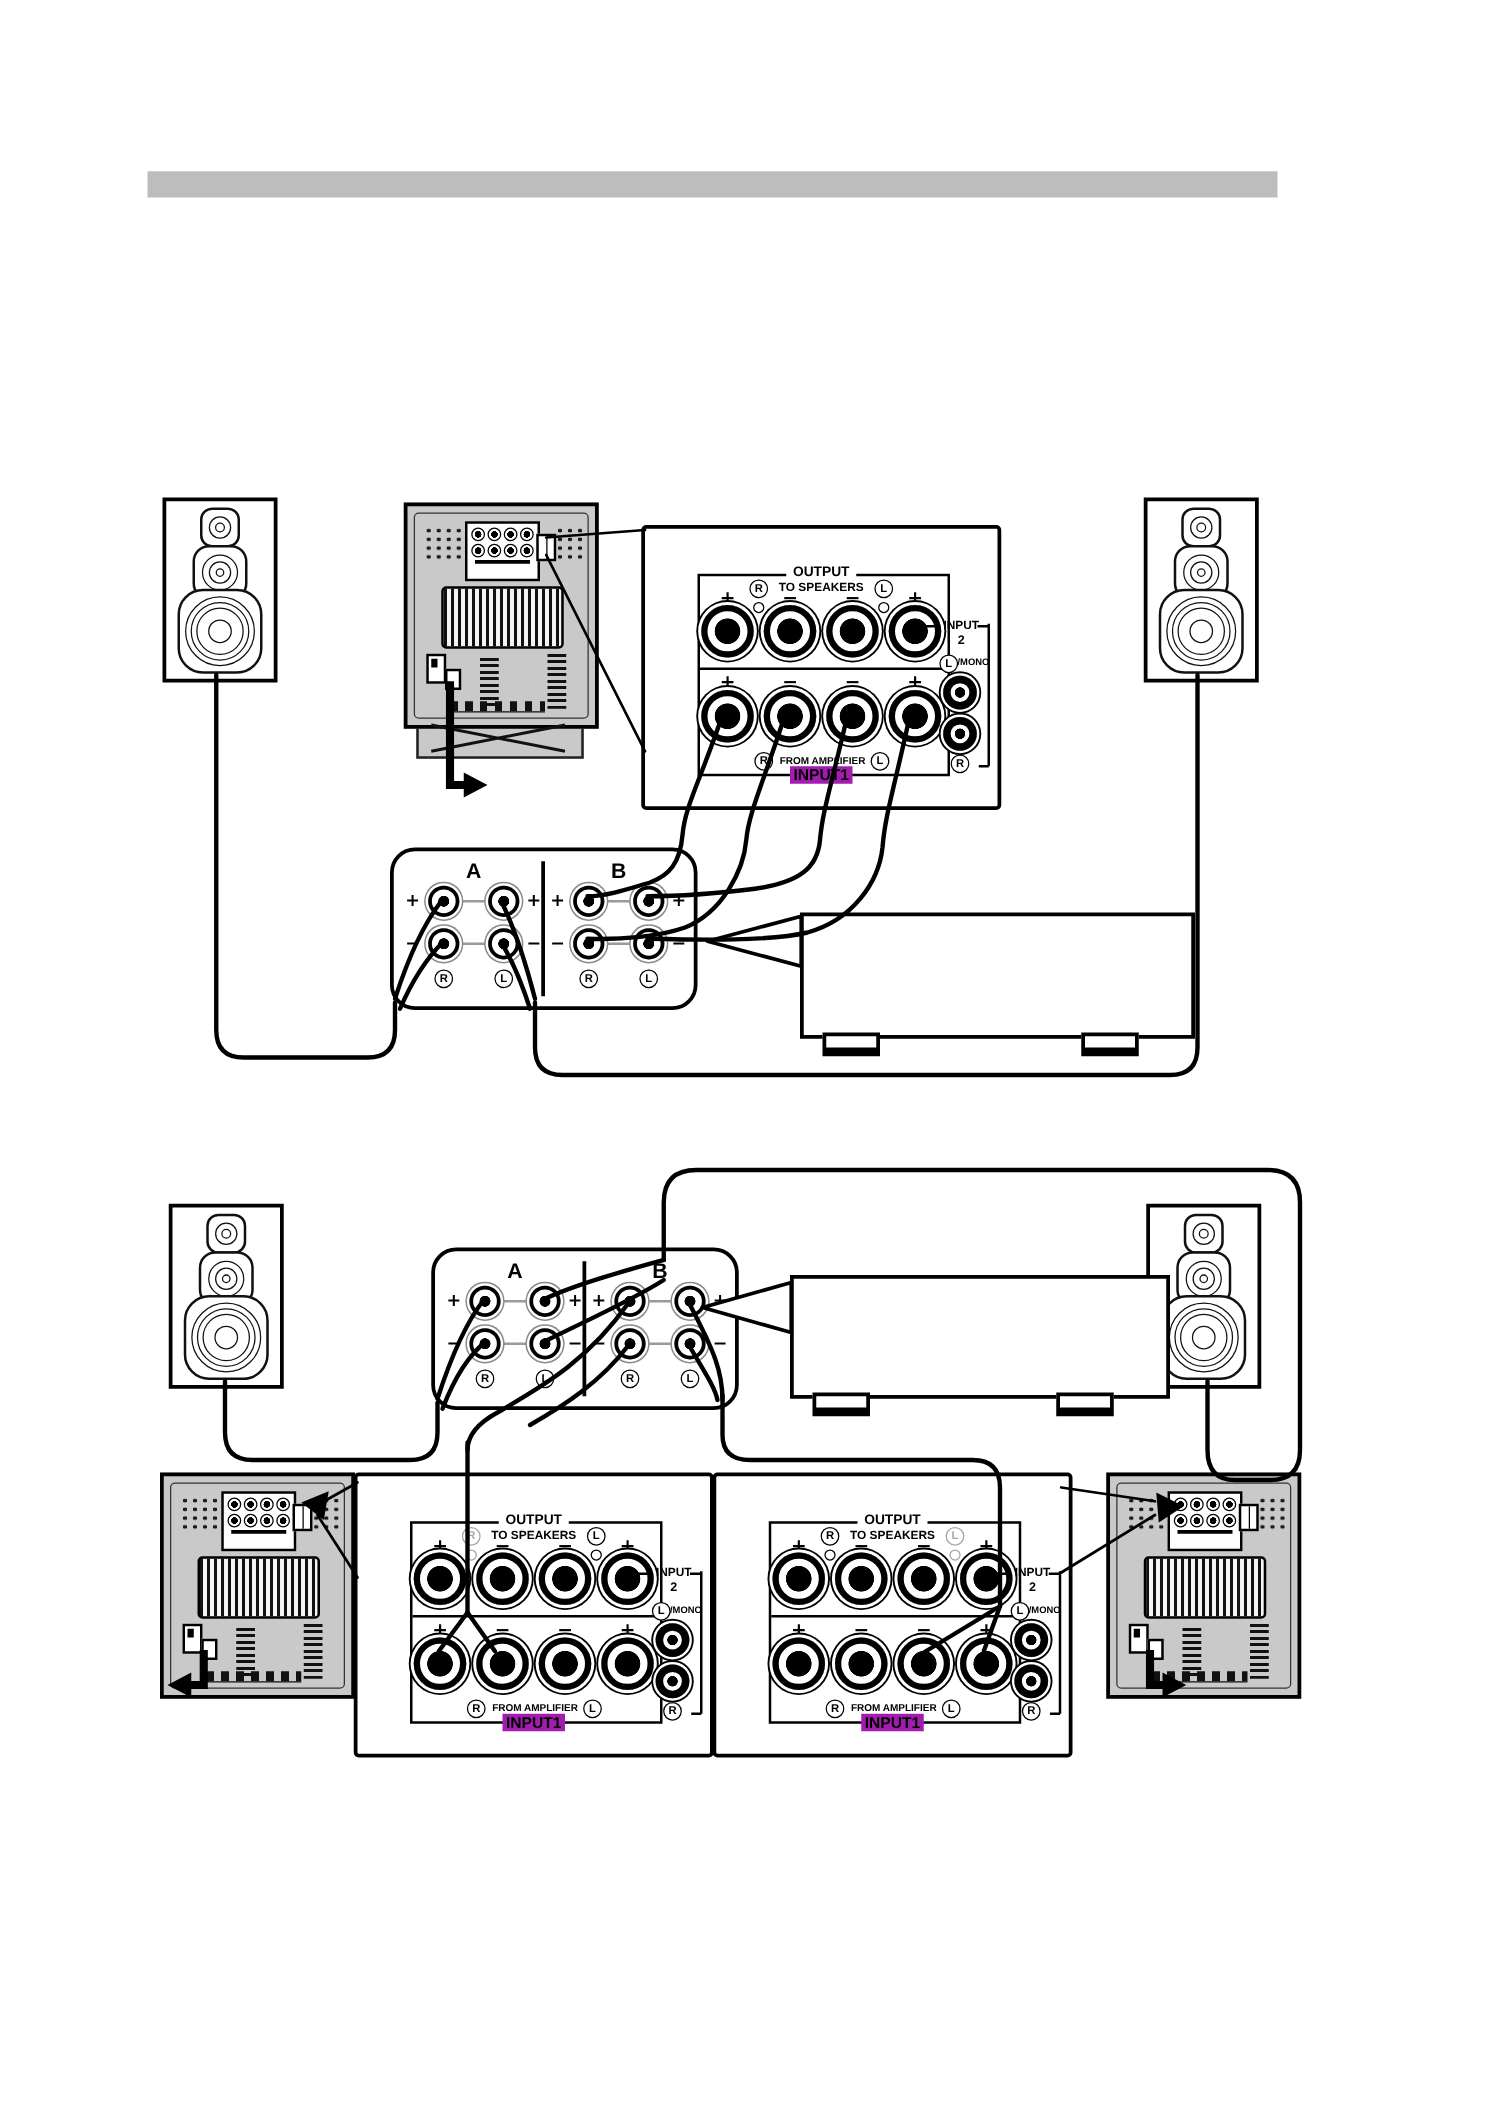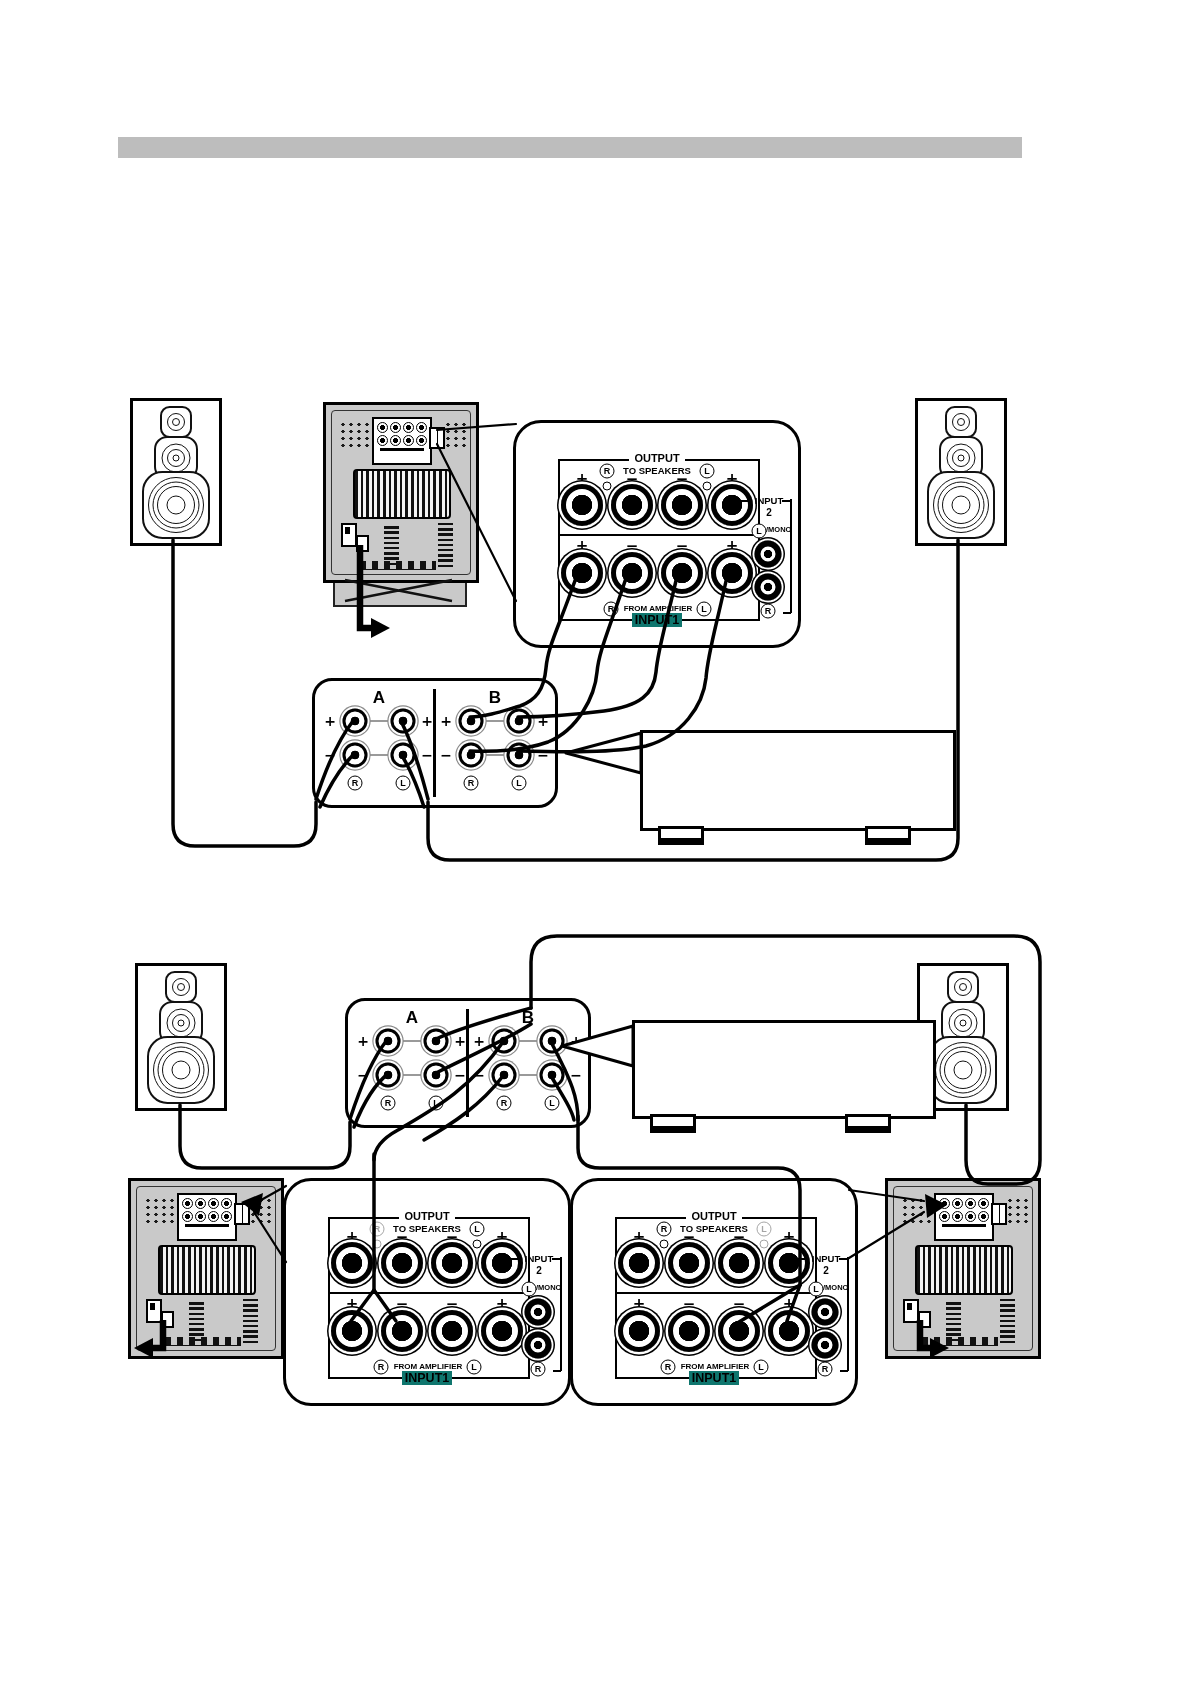--- a/index.html
+++ b/index.html
@@ -24,36 +24,36 @@
   .hs{position:absolute;left:27px;top:64px;width:94px;height:46px;border:2px solid #000;border-radius:4px;
       background:repeating-linear-gradient(90deg,#111 0 2.6px,#f4f4f4 2.6px 5.6px)}
   .sw{position:absolute;left:15px;top:118px;width:12px;height:20px;border:2px solid #000;background:#fff}
   .sw::after{content:"";position:absolute;left:2px;top:2px;width:5px;height:7px;background:#000}
   .pcol{position:absolute;background:repeating-linear-gradient(0deg,#111 0 2.4px,transparent 2.4px 5.2px)}
   .brow{position:absolute;left:34px;top:156px;width:76px;height:8px;
         background:repeating-linear-gradient(90deg,#111 0 6px,transparent 6px 12px);border-bottom:1.5px solid #111}
   .cexit{position:absolute;left:30px;top:130px;width:9px;height:13px;border:2px solid #000;background:#fff}
   .stand{position:absolute;left:333px;top:577px;width:130px;height:26px;background:#c9c9c9;border:2px solid #222}
   
-  .tp{position:absolute;width:282px;height:222px;border:3px solid #000;border-radius:28px;background:#fff}
+  .tp{position:absolute;width:282px;height:222px;border:3px solid #000;border-radius:4px;background:#fff}
   .tp .plate{position:absolute;left:42px;top:36px;width:198px;height:158px;border:2.5px solid #000}
   .tp .sep{position:absolute;left:44px;top:111px;width:194px;border-top:2.5px solid #000}
   .tt1{position:absolute;left:42px;top:29px;width:198px;text-align:center;font-weight:bold;font-size:11px;line-height:12px}
   .tt1 span{background:#fff;padding:0 5px}
   .tt2{position:absolute;left:42px;top:42px;width:198px;text-align:center;font-weight:bold;font-size:9.5px}
   .bigpost{position:absolute;width:32px;height:32px;border:5px solid #000;border-radius:50%;
            background:radial-gradient(#000 0 10px,#fff 10.5px);
            box-shadow:0 0 0 2.5px #fff,0 0 0 4px #000;transform:translate(-50%,-50%)}
   .sg{position:absolute;transform:translate(-50%,-50%);font:bold 15px/1 "DejaVu Sans",sans-serif}
   .clet{position:absolute;width:13px;height:13px;border:1.5px solid #000;border-radius:50%;
         font:bold 9px/13px "Liberation Sans",sans-serif;text-align:center;background:#fff;transform:translate(-50%,-50%)}
   .hole{position:absolute;width:7px;height:7px;border:1.5px solid #000;border-radius:50%;background:#fff;transform:translate(-50%,-50%)}
   .fa{position:absolute;left:102px;top:181px;width:80px;text-align:center;font-weight:bold;font-size:8px}
   .in1{position:absolute;left:91px;top:190px;width:100px;text-align:center;font-weight:bold;font-size:12.5px}
-  .in1 span{background:#0f766e;padding:0 3px}
+  .in1 span{background:#a21caf;padding:0 3px}
   .i2l{position:absolute;left:232px;top:72px;width:42px;text-align:center;font-weight:bold;font-size:9.5px}
   .i2n{position:absolute;left:232px;top:84px;width:42px;text-align:center;font-weight:bold;font-size:10px}
   .mono{position:absolute;left:250px;top:102px;font-weight:bold;font-size:7.5px}
   .jack{position:absolute;width:15px;height:15px;border:6px solid #000;border-radius:50%;
         background:radial-gradient(#000 0 4px,#fff 4.4px);box-shadow:0 0 0 2px #fff,0 0 0 3.5px #000;transform:translate(-50%,-50%)}
   .vline{position:absolute;left:274px;top:76px;height:114px;border-right:2px solid #000}
   .tickA{position:absolute;left:224px;top:77px;width:8px;border-top:2px solid #000}
   .tickB{position:absolute;left:266px;top:77px;width:9px;border-top:2px solid #000}
   .tickC{position:absolute;left:267px;top:189px;width:8px;border-top:2px solid #000}
   .faint-r .fR{opacity:.35}

